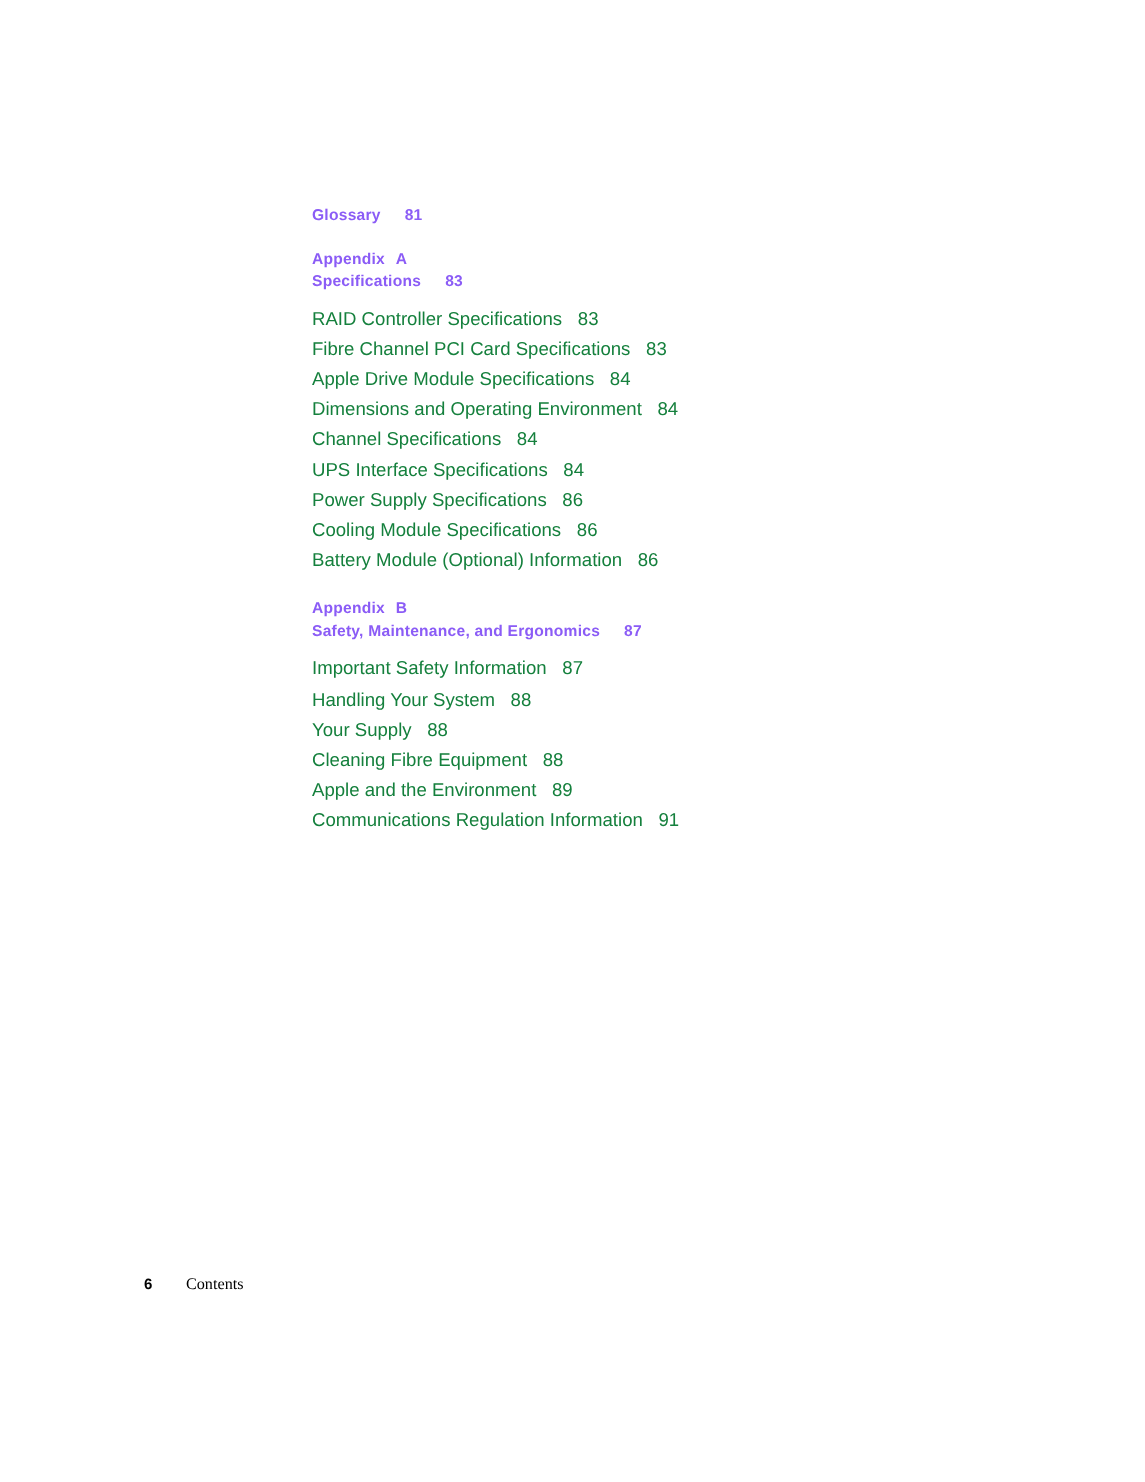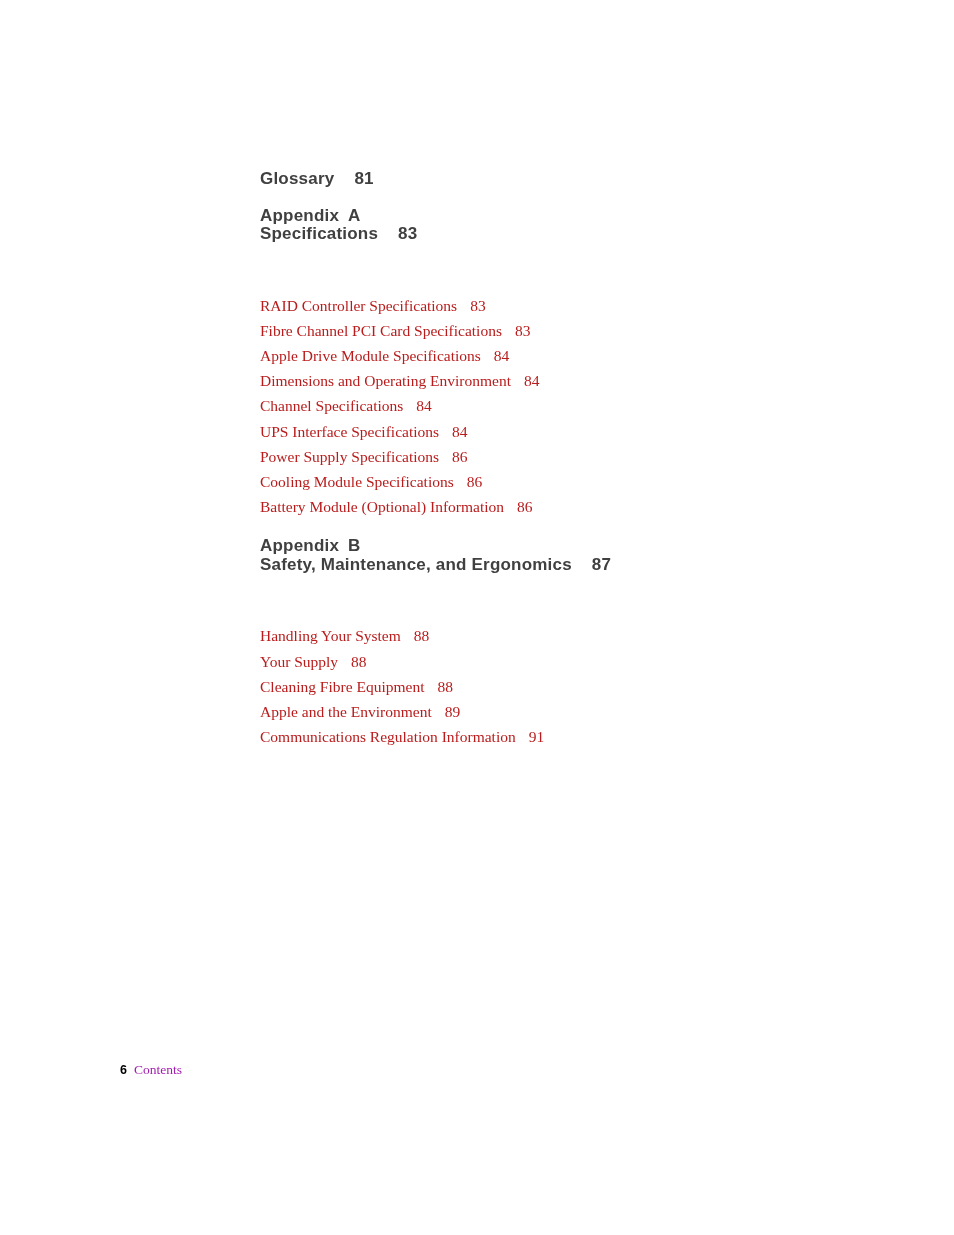--- a/index.html
+++ b/index.html
@@ -29,44 +29,43 @@
     position: absolute;
     left: 260px;
     top: 170px;
     width: 620px;
   }
 
   
   .heading-group {
     font-family: "Liberation Sans", sans-serif;
     font-weight: bold;
-    color: #404040;
-    font-size: 17px;
+    color: #8b5cf6;
+    font-size: 13px;
     line-height: 18.5px;
     letter-spacing: 0.2px;
   }
   .heading-group .hline {
     white-space: pre;
   }
   .heading-group .pg {
     margin-left: 20px;
   }
   .heading-group .appendix-letter {
     margin-left: 9px;
   }
   .block-gap-after-head { height: 10px; }
   .block-gap-before-head { height: 18px; }
 
   
   .entries {
-    font-family: Liberation Serif, serif;
-    color: #b91c1c;
+    font-family: Liberation Sans, sans-serif;
+    color: #15803d;
     font-size: 15.5px;
     line-height: 25.2px;
-    margin-top: 39px;
   }
   .entry {
     white-space: pre;
   }
   .entry .pg {
     margin-left: 13px;
   }
 
   
   .footer {
@@ -78,22 +77,22 @@
   }
   .footer-num {
     font-family: "Liberation Sans", sans-serif;
     font-weight: bold;
     font-size: 12.5px;
     color: #000000;
   }
   .footer-label {
     font-family: "Liberation Serif", serif;
     font-size: 13.5px;
-    color: #a21caf;
-    margin-left: 7px;
+    color: #000000;
+    margin-left: 28px;
   }
 </style>
 </head>
 <body>
 
 <div class="page">
 
   <div class="toc">
 
     <div class="heading-group">
@@ -124,20 +123,21 @@
     <div class="block-gap-before-head"></div>
 
     <div class="heading-group">
       <div class="hline"><span>Appendix</span><span class="appendix-letter">B</span></div>
       <div class="hline"><span>Safety, Maintenance, and Ergonomics</span><span class="pg">87</span></div>
     </div>
 
     <div class="block-gap-after-head"></div>
 
     <div class="entries">
+      <div class="entry"><span>Important Safety Information</span><span class="pg">87</span></div>
       <div class="entry"><span>Handling Your System</span><span class="pg">88</span></div>
       <div class="entry"><span>Your Supply</span><span class="pg">88</span></div>
       <div class="entry"><span>Cleaning Fibre Equipment</span><span class="pg">88</span></div>
       <div class="entry"><span>Apple and the Environment</span><span class="pg">89</span></div>
       <div class="entry"><span>Communications Regulation Information</span><span class="pg">91</span></div>
     </div>
 
   </div>
 
   <div class="footer">

